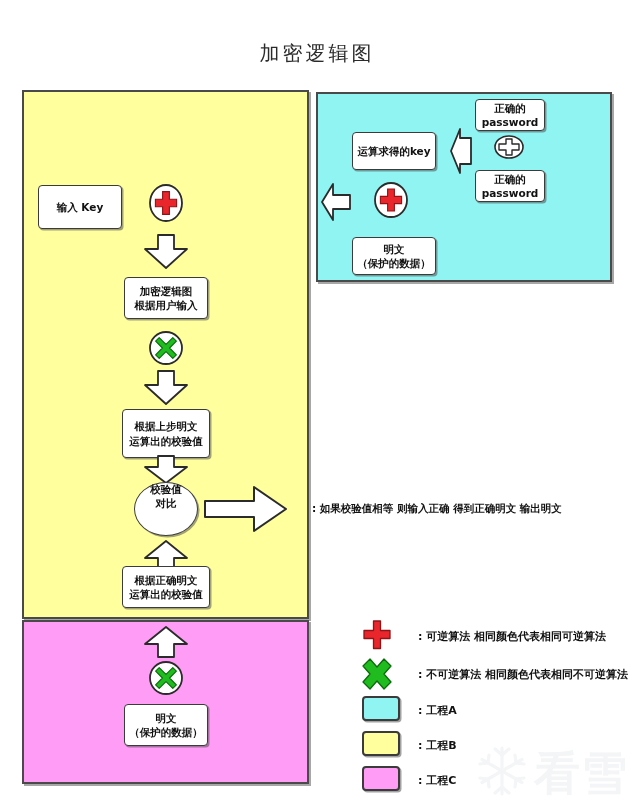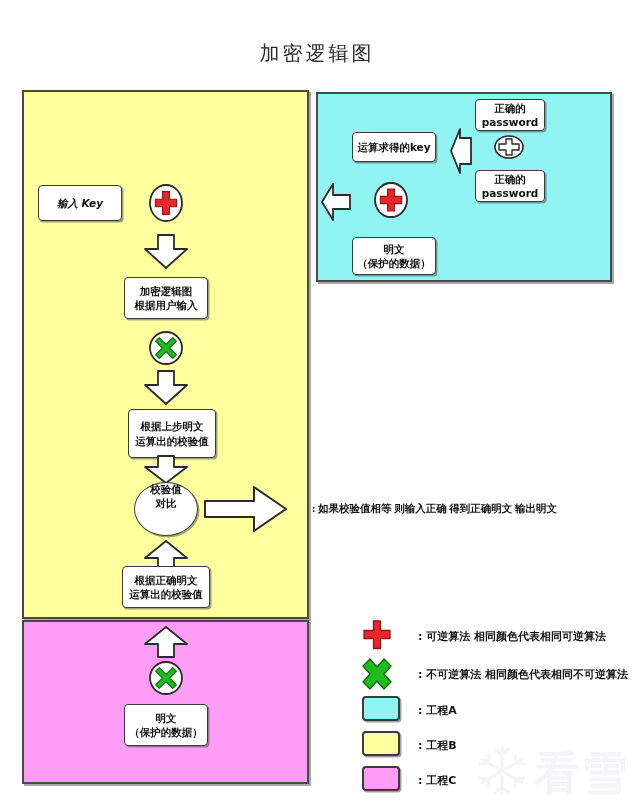--- a/index.html
+++ b/index.html
@@ -78,21 +78,21 @@
 </style>
 </head>
 <body>
 
 <div class="stage">
 
   <div id="page-title">加密逻辑图</div>
 
   <div class="panel shadow" id="panel-b"></div>
 
-  <div class="nbox" style="left:38px;top:185px;width:84px;height:36px;font-style:italic;">
+  <div class="nbox" style="left:38px;top:185px;width:84px;height:44px;">
     <span>输入 Key</span>
   </div>
 
   <div class="icon-circle" style="left:148px;top:183px;">
     <svg width="36" height="40" viewBox="0 0 36 40">
       <ellipse cx="18" cy="20" rx="16" ry="18" fill="#ffffff" stroke="#2b2b2b" stroke-width="1.8"></ellipse>
       <path d="M14.6 8.6 h6.8 v7.6 h7.2 v7.6 h-7.2 v7.6 h-6.8 v-7.6 h-7.2 v-7.6 h7.2 z" fill="#e8262b" stroke="#8f1418" stroke-width="1.1"></path>
     </svg>
   </div>
 
@@ -114,21 +114,21 @@
       <path d="M11.2 7.6 L18 14.4 L24.8 7.6 L28.4 11.2 L21.6 18 L28.4 24.8 L24.8 28.4 L18 21.6 L11.2 28.4 L7.6 24.8 L14.4 18 L7.6 11.2 Z" fill="#1fbb1f" stroke="#0a6b0a" stroke-width="1.1" stroke-linejoin="round"></path>
     </svg>
   </div>
 
   <div class="arrow" style="left:143px;top:370px;">
     <svg width="46" height="36" viewBox="0 0 46 36">
       <path d="M15 1 H31 V15 H44 L23 34 L2 15 H15 Z" fill="#ffffff" stroke="#2b2b2b" stroke-width="1.8" stroke-linejoin="round"></path>
     </svg>
   </div>
 
-  <div class="nbox" style="left:128px;top:409px;width:88px;height:49px;">
+  <div class="nbox" style="left:122px;top:409px;width:88px;height:49px;">
     <span>根据上步明文</span>
     <span>运算出的校验值</span>
   </div>
 
   <div class="arrow" style="left:143px;top:455px;">
     <svg width="46" height="30" viewBox="0 0 46 30">
       <path d="M15 1 H31 V12 H44 L23 28 L2 12 H15 Z" fill="#ffffff" stroke="#2b2b2b" stroke-width="1.8" stroke-linejoin="round"></path>
     </svg>
   </div>
 
@@ -136,21 +136,21 @@
     <span>校验值</span>
     <span>对比</span>
   </div>
 
   <div class="arrow" style="left:204px;top:485px;">
     <svg width="84" height="48" viewBox="0 0 84 48">
       <path d="M1 16 H50 V2 L82 24 L50 46 V32 H1 Z" fill="#ffffff" stroke="#2b2b2b" stroke-width="2" stroke-linejoin="round"></path>
     </svg>
   </div>
 
-  <div class="note" style="left:312px;top:502px;font-family:Liberation Serif, serif;">: 如果校验值相等 则输入正确 得到正确明文 输出明文</div>
+  <div class="note" style="left:312px;top:502px;">: 如果校验值相等 则输入正确 得到正确明文 输出明文</div>
 
   <div class="arrow" style="left:143px;top:540px;">
     <svg width="46" height="32" viewBox="0 0 46 32">
       <path d="M23 1 L44 18 H31 V31 H15 V18 H2 Z" fill="#ffffff" stroke="#2b2b2b" stroke-width="1.8" stroke-linejoin="round"></path>
     </svg>
   </div>
 
   <div class="nbox" style="left:122px;top:566px;width:88px;height:42px;">
     <span>根据正确明文</span>
     <span>运算出的校验值</span>
@@ -171,21 +171,21 @@
     </svg>
   </div>
 
   <div class="nbox" style="left:124px;top:704px;width:84px;height:42px;">
     <span>明文</span>
     <span>（保护的数据）</span>
   </div>
 
   <div class="panel shadow" id="panel-a"></div>
 
-  <div class="nbox" style="left:352px;top:132px;width:84px;height:30px;">
+  <div class="nbox" style="left:352px;top:132px;width:84px;height:38px;">
     <span>运算求得的key</span>
   </div>
 
   <div class="arrow" style="left:450px;top:128px;">
     <svg width="22" height="46" viewBox="0 0 22 46">
       <path d="M21 10 H10 V1 L1 23 L10 45 V36 H21 Z" fill="#ffffff" stroke="#2b2b2b" stroke-width="1.8" stroke-linejoin="round"></path>
     </svg>
   </div>
 
   <div class="nbox" style="left:475px;top:99px;width:70px;height:32px;">

